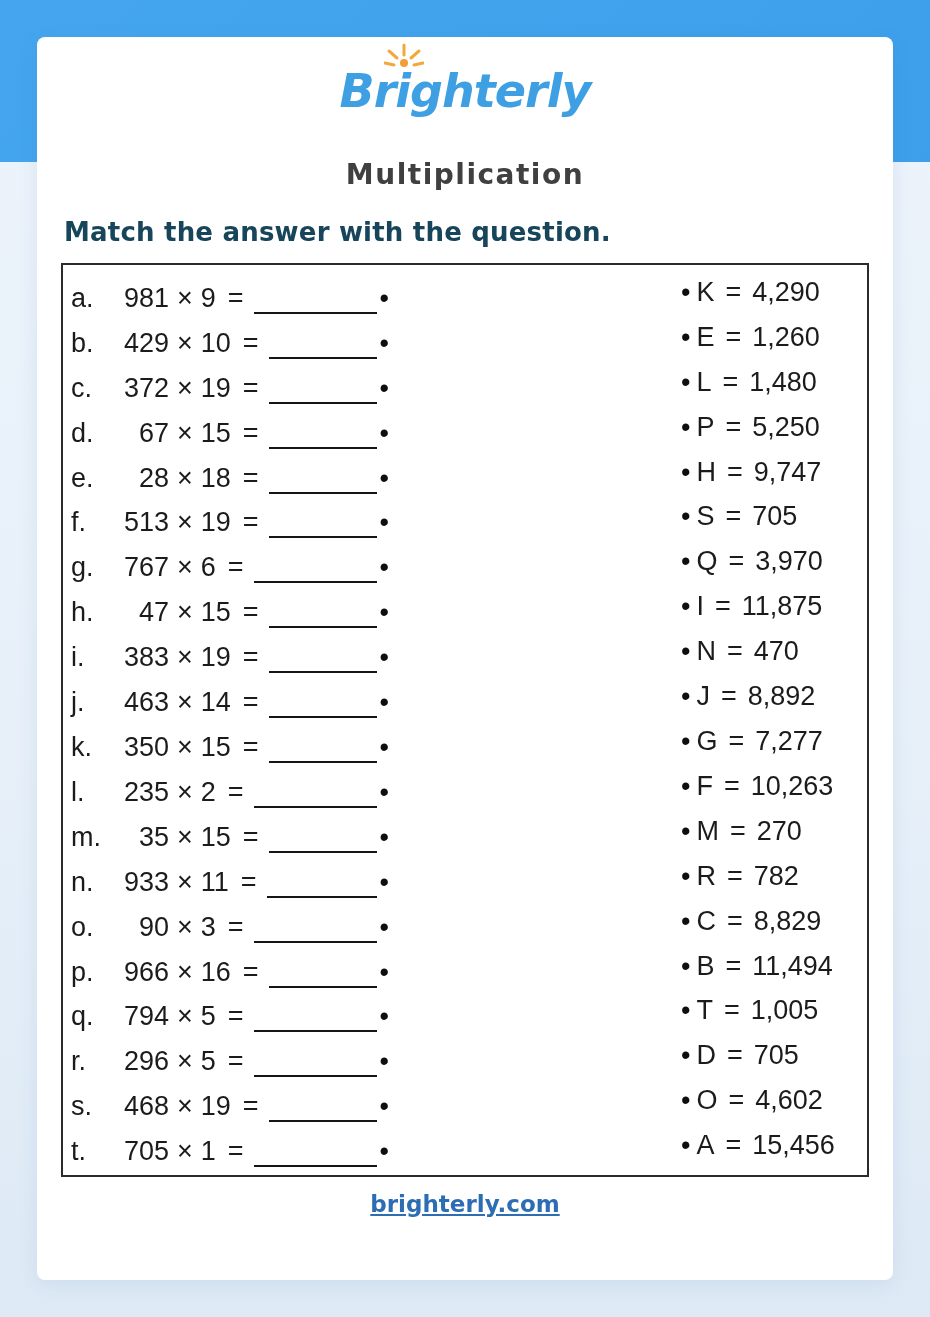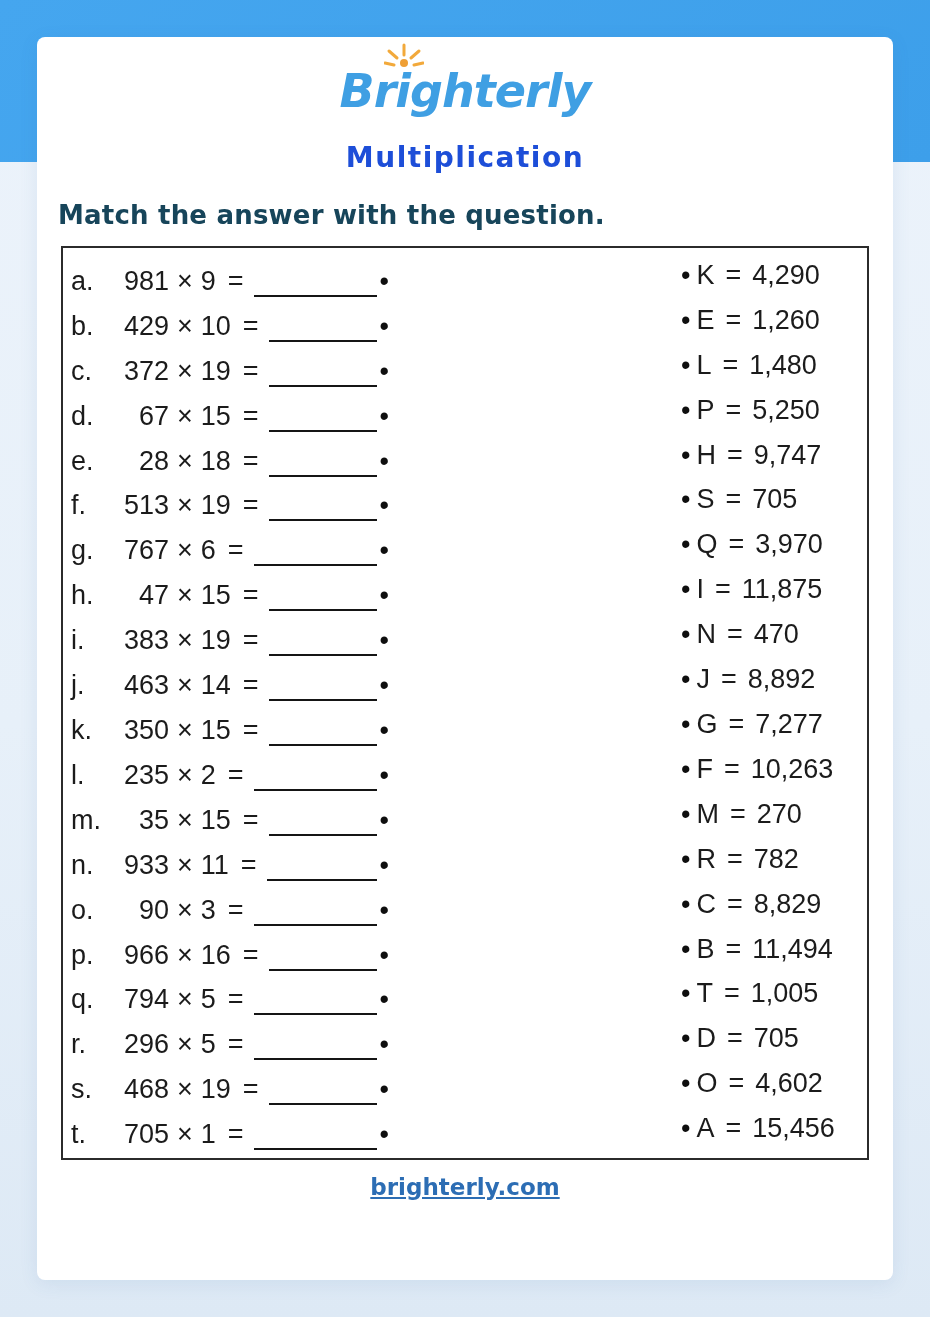--- a/index.html
+++ b/index.html
@@ -29,30 +29,30 @@
     font-family:"DejaVu Sans", sans-serif;
     font-weight:bold; font-style:italic;
     font-size:46px; line-height:72px;
     color:#3f9fe3; letter-spacing:-1px;
   }
   .sun {
     position:absolute; top:-12px; left:44px; width:40px; height:34px;
   }
   
   .page-title {
-    margin-top:8px;
+    margin-top:25px;
     font-family:"DejaVu Sans", sans-serif;
     font-weight:bold; font-size:28px;
-    color:#1d4ed8; letter-spacing:1.5px;
+    color:#404040; letter-spacing:1.5px;
   }
   
   .instruction {
     margin-top:26px;
     align-self:flex-start;
-    padding-left:21px;
+    padding-left:27px;
     font-family:"DejaVu Sans", sans-serif;
     font-weight:bold;
     font-size:26px; color:#17455a;
     letter-spacing:0.2px;
   }
   
   .match-box {
     margin-top:16px;
     width:808px; height:914px;
     border:2px solid #2b2b2b;

